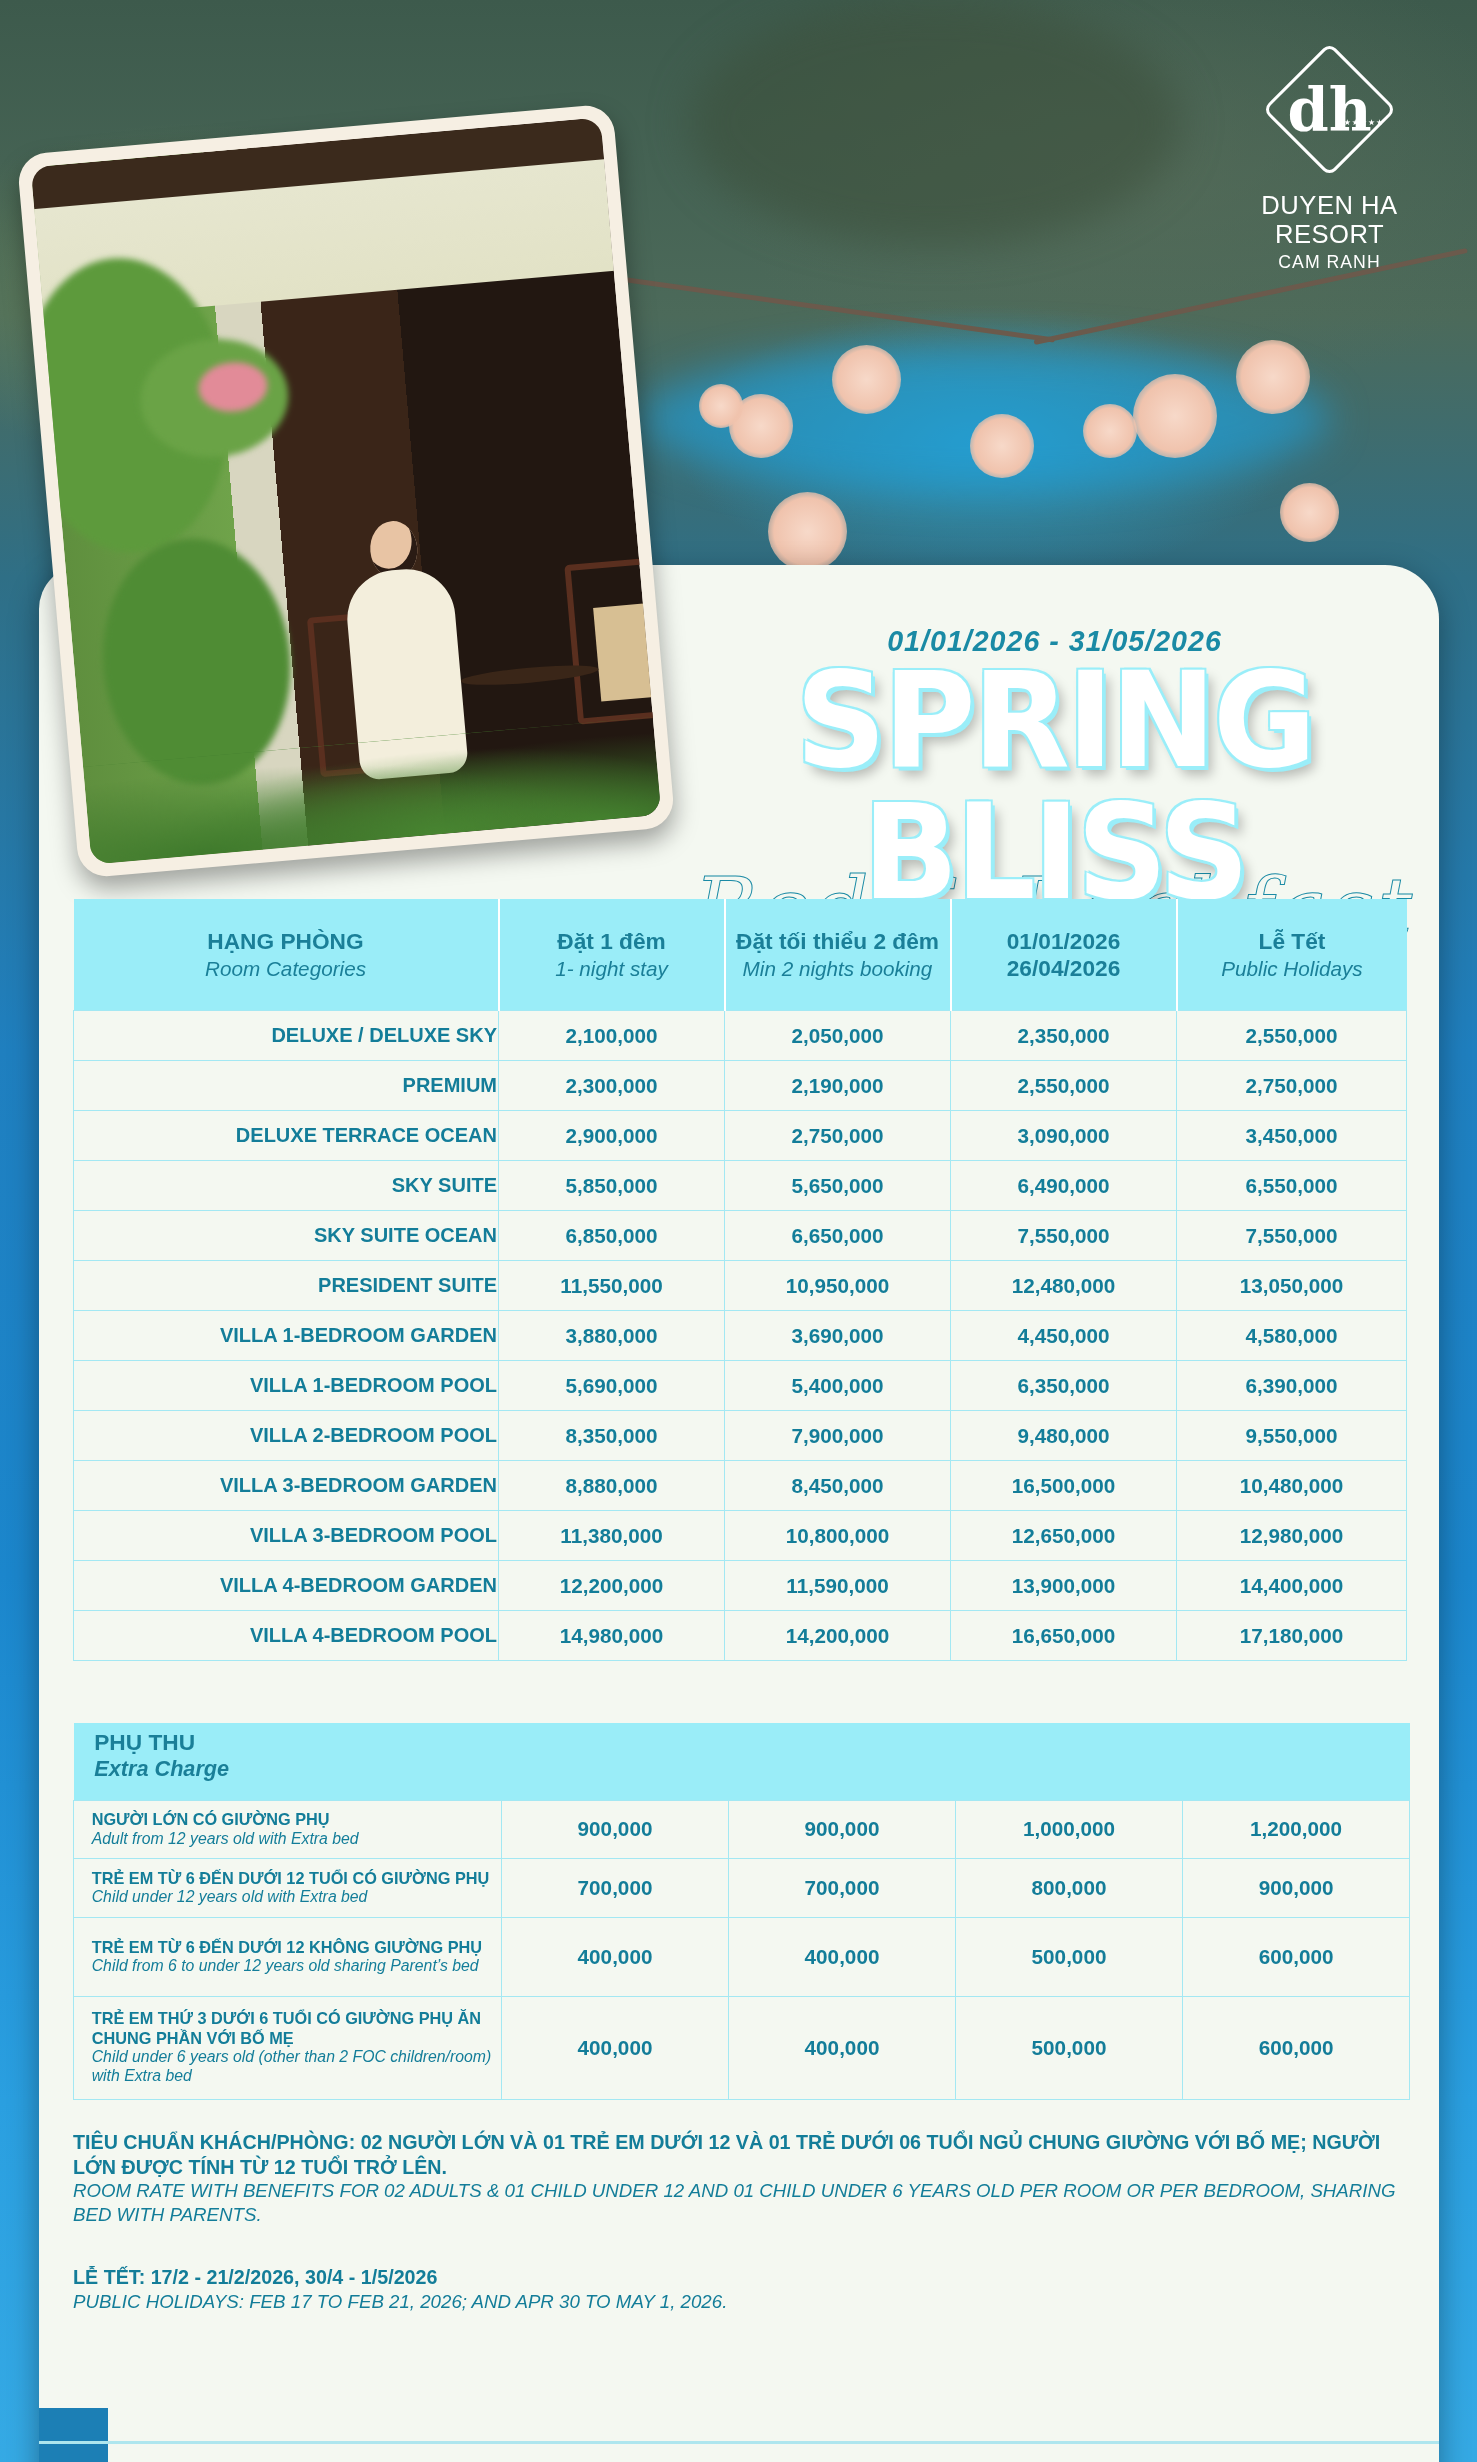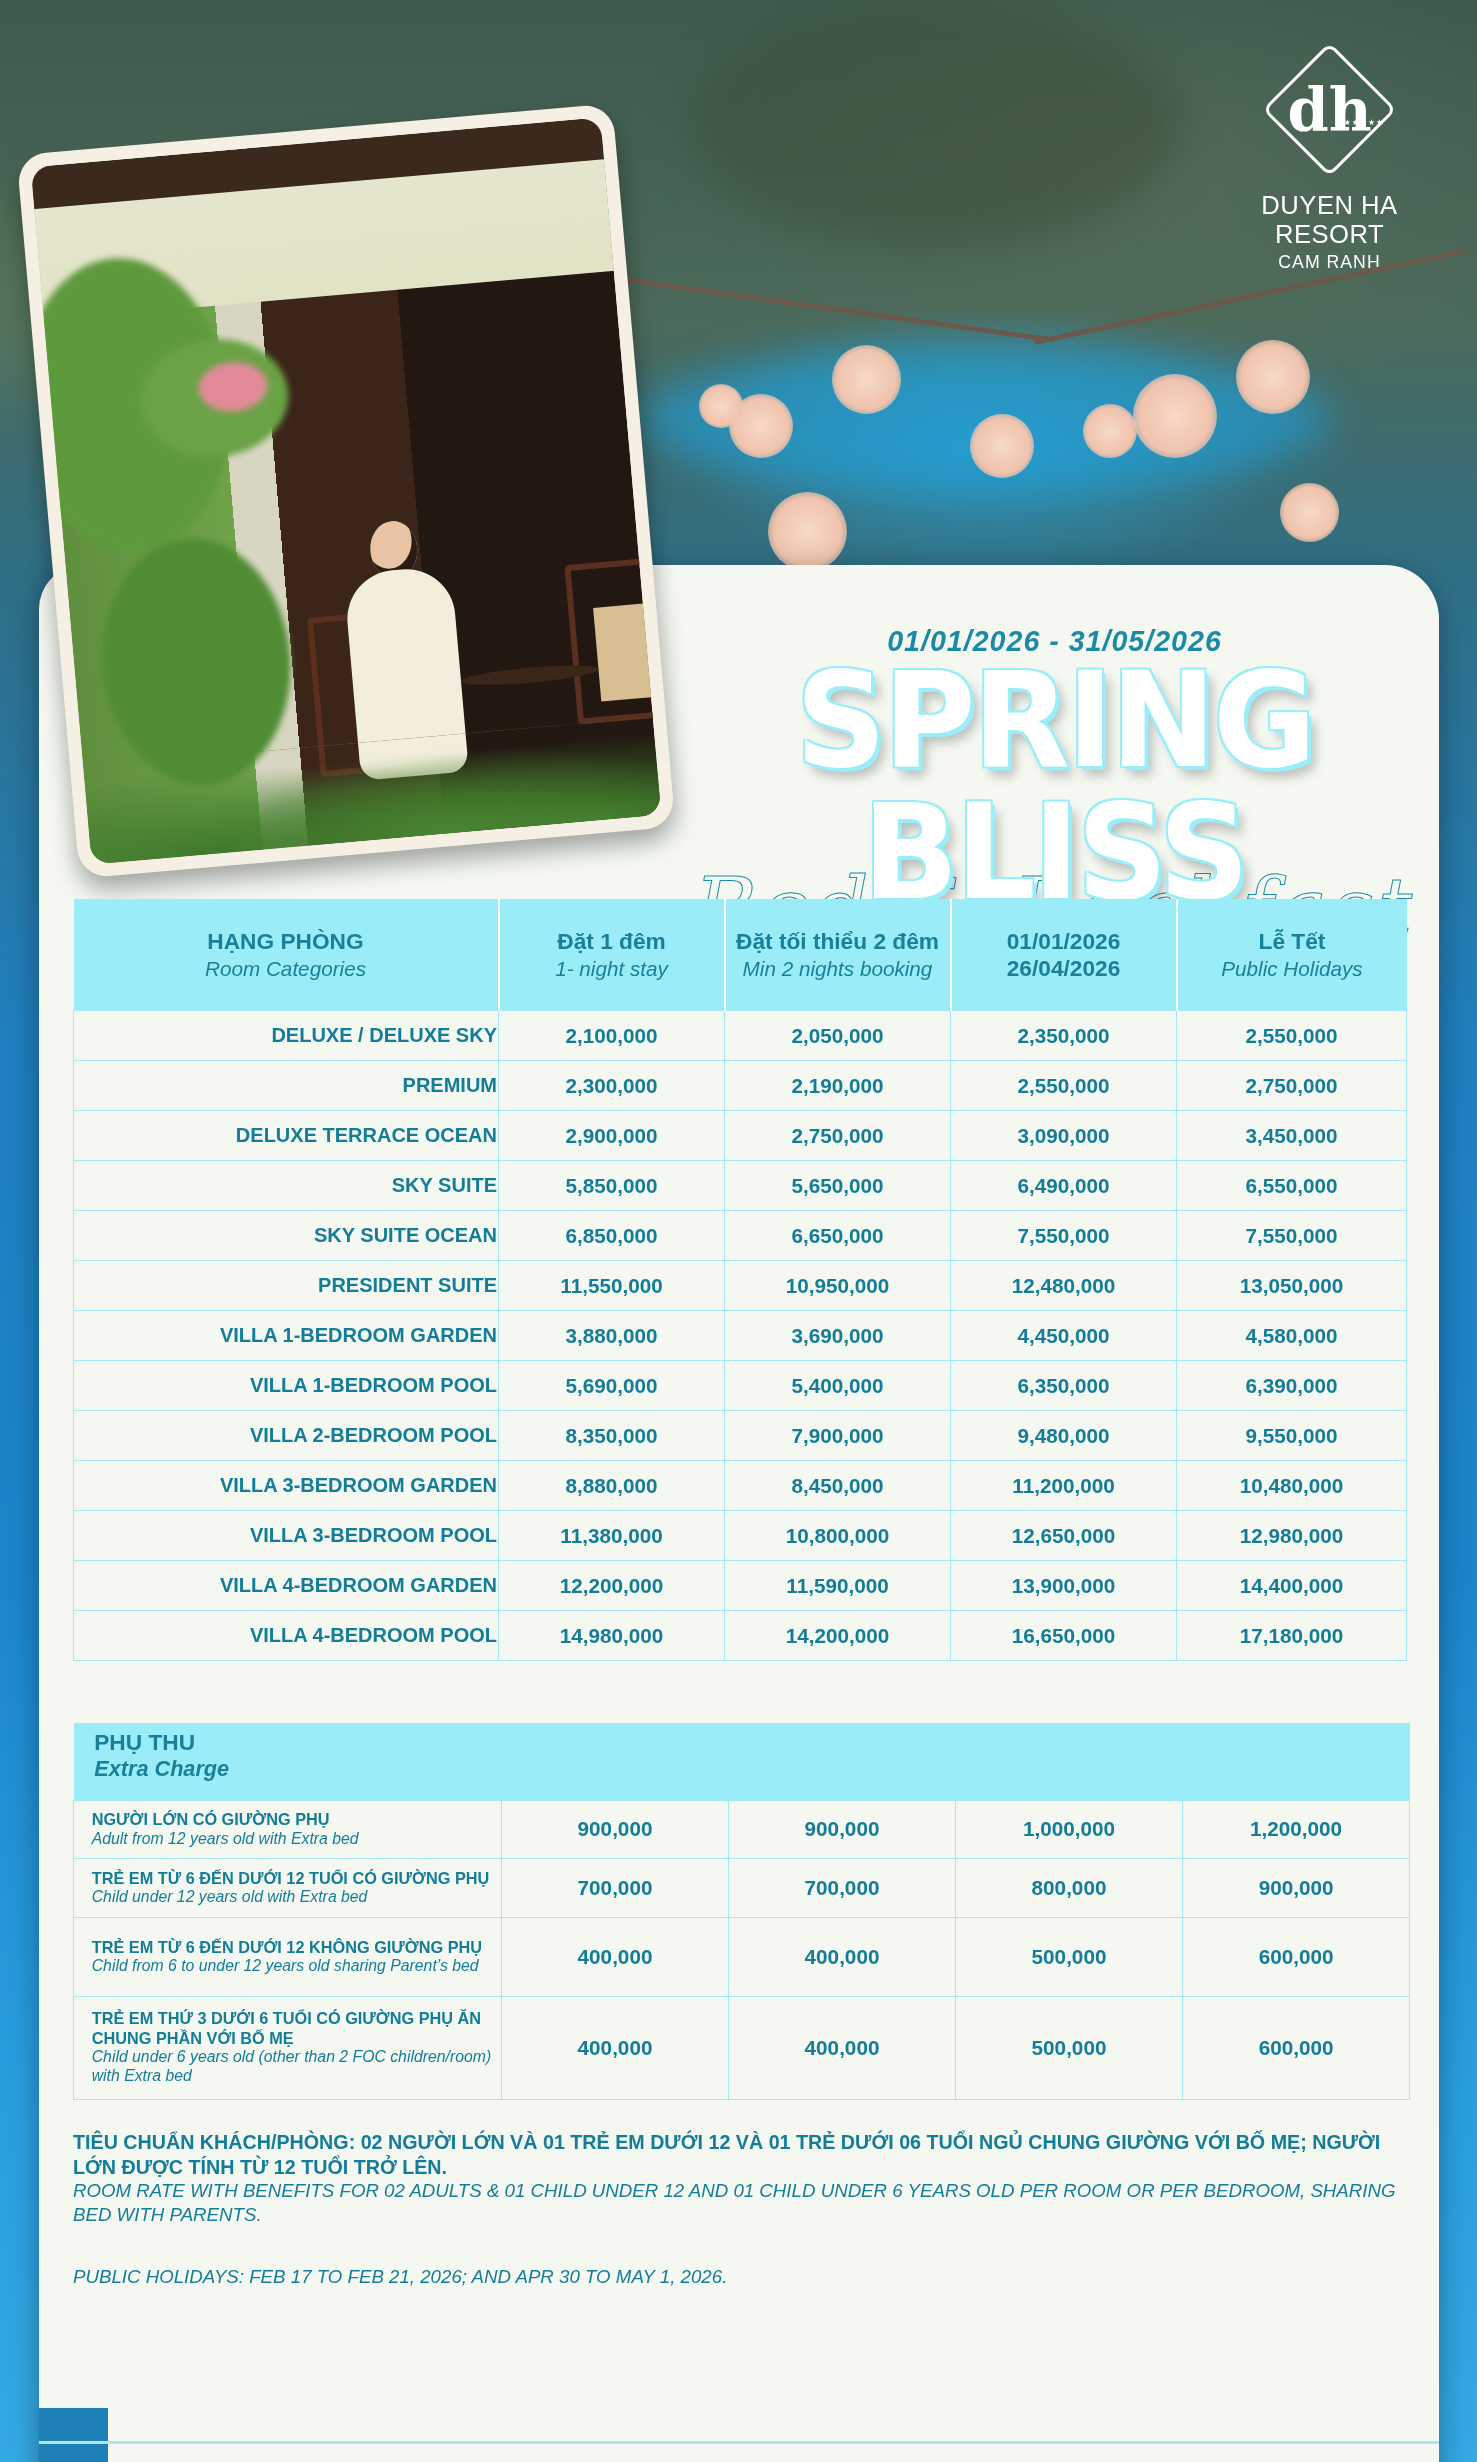--- a/index.html
+++ b/index.html
@@ -222,21 +222,21 @@
         <td class="name">VILLA 2-BEDROOM POOL</td>
         <td>8,350,000</td>
         <td>7,900,000</td>
         <td>9,480,000</td>
         <td>9,550,000</td>
       </tr>
       <tr>
         <td class="name">VILLA 3-BEDROOM GARDEN</td>
         <td>8,880,000</td>
         <td>8,450,000</td>
-        <td>11,200,000</td>
+        <td>16,500,000</td>
         <td>10,480,000</td>
       </tr>
       <tr>
         <td class="name">VILLA 3-BEDROOM POOL</td>
         <td>11,380,000</td>
         <td>10,800,000</td>
         <td>12,650,000</td>
         <td>12,980,000</td>
       </tr>
       <tr>
@@ -303,20 +303,21 @@
       </tr>
     </tbody>
 </table>
 
 <div class="notes">
   <div class="note">
     <div class="vi">TIÊU CHUẨN KHÁCH/PHÒNG: 02 NGƯỜI LỚN VÀ 01 TRẺ EM DƯỚI 12 VÀ 01 TRẺ DƯỚI 06 TUỔI NGỦ CHUNG GIƯỜNG VỚI BỐ MẸ; NGƯỜI LỚN ĐƯỢC TÍNH TỪ 12 TUỔI TRỞ LÊN.</div>
     <div class="en">ROOM RATE WITH BENEFITS FOR 02 ADULTS &amp; 01 CHILD UNDER 12 AND 01 CHILD UNDER 6 YEARS OLD PER ROOM OR PER BEDROOM, SHARING BED WITH PARENTS.</div>
   </div>
   <div class="note">
+    <div class="vi">LỄ TẾT: 17/2 - 21/2/2026, 30/4 - 1/5/2026</div>
     <div class="en">PUBLIC HOLIDAYS: FEB 17 TO FEB 21, 2026; AND APR 30 TO MAY 1, 2026.</div>
   </div>
 </div>
 
 <div class="divider"></div>
 
 <div class="contacts">
   
   
   

